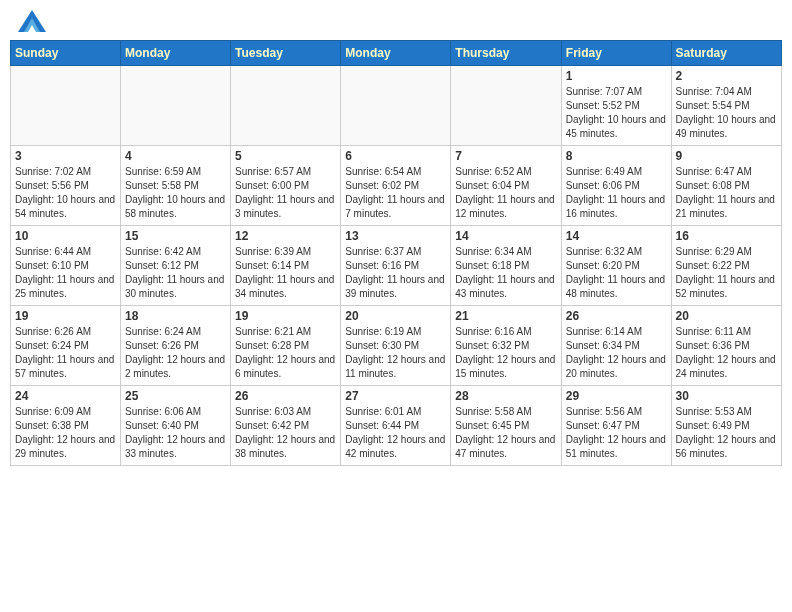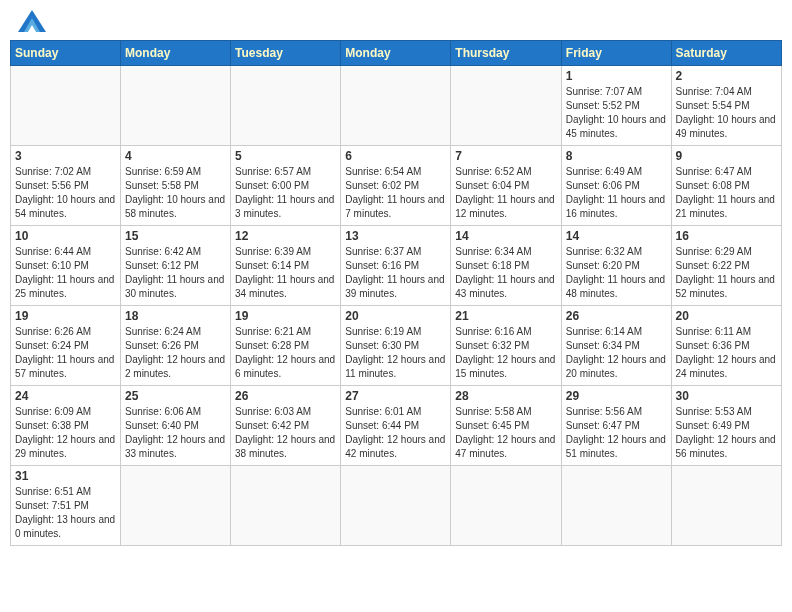--- a/index.html
+++ b/index.html
@@ -247,26 +247,14 @@
         </td>
         <td>
           <span class="day-num">29</span>
           <div class="day-info">Sunrise: 5:56 AM<br>Sunset: 6:47 PM<br>Daylight: 12 hours and 51 minutes.</div>
         </td>
         <td>
           <span class="day-num">30</span>
           <div class="day-info">Sunrise: 5:53 AM<br>Sunset: 6:49 PM<br>Daylight: 12 hours and 56 minutes.</div>
         </td>
       </tr>
-      <tr class="last-row">
-        <td>
-          <span class="day-num">31</span>
-          <div class="day-info">Sunrise: 6:51 AM<br>Sunset: 7:51 PM<br>Daylight: 13 hours and 0 minutes.</div>
-        </td>
-        <td class="empty"></td>
-        <td class="empty"></td>
-        <td class="empty"></td>
-        <td class="empty"></td>
-        <td class="empty"></td>
-        <td class="empty"></td>
-      </tr>
     </tbody>
 </table>
 
 </body></html>

